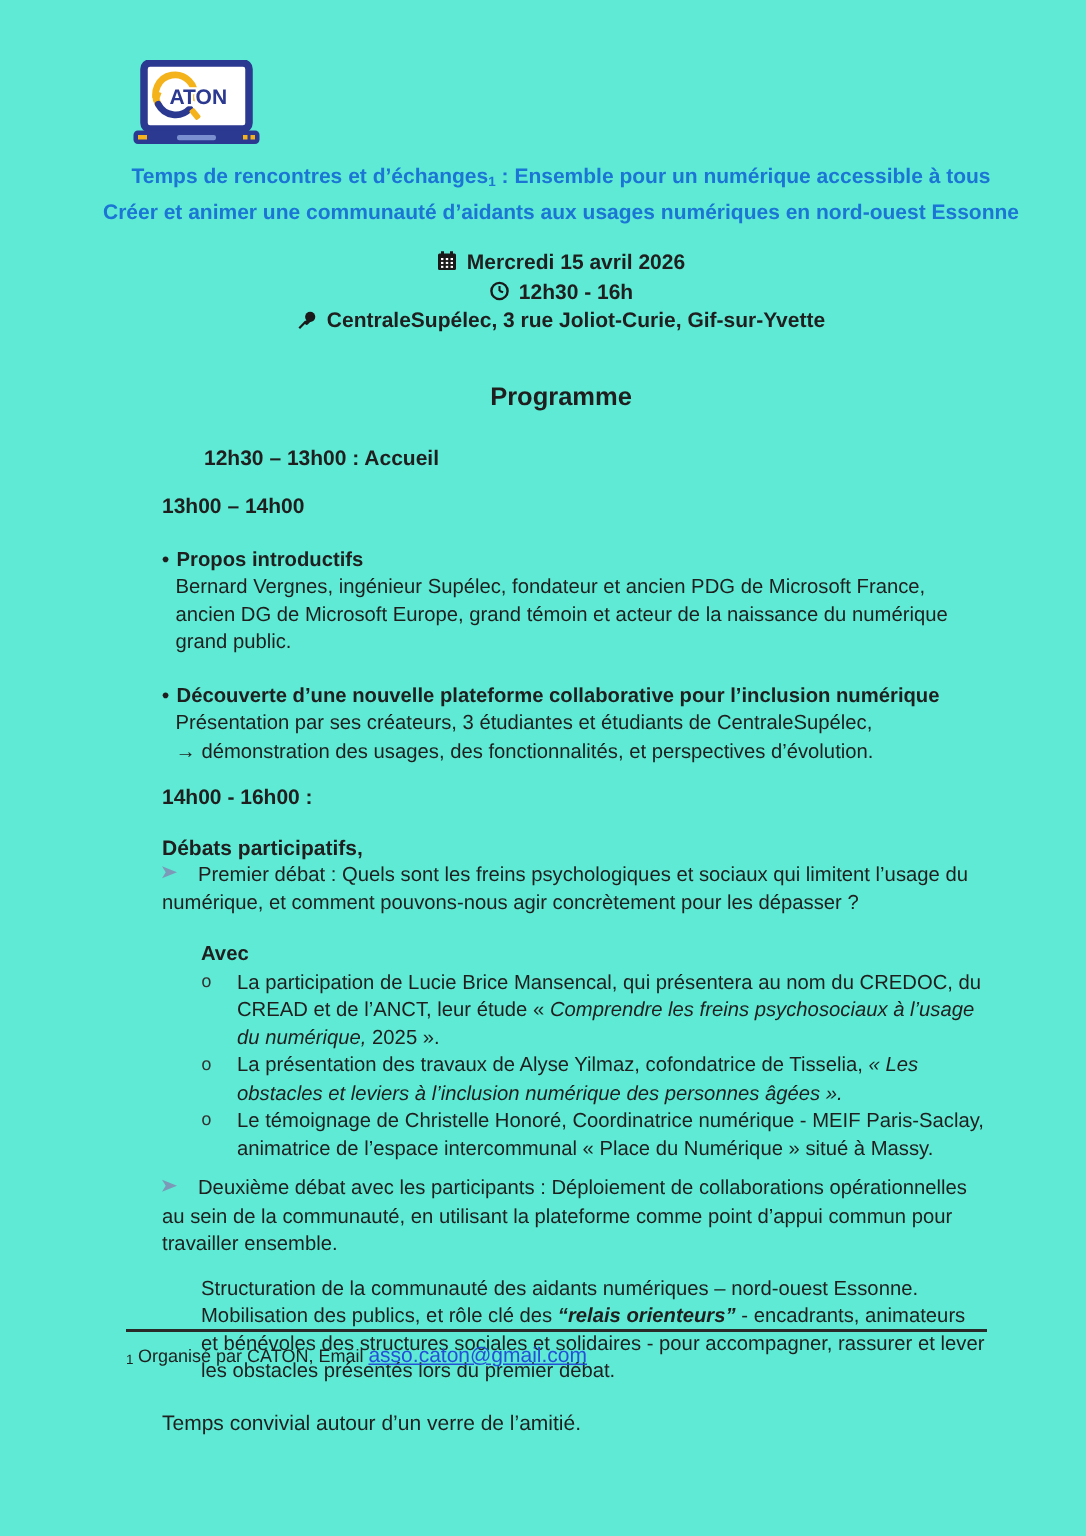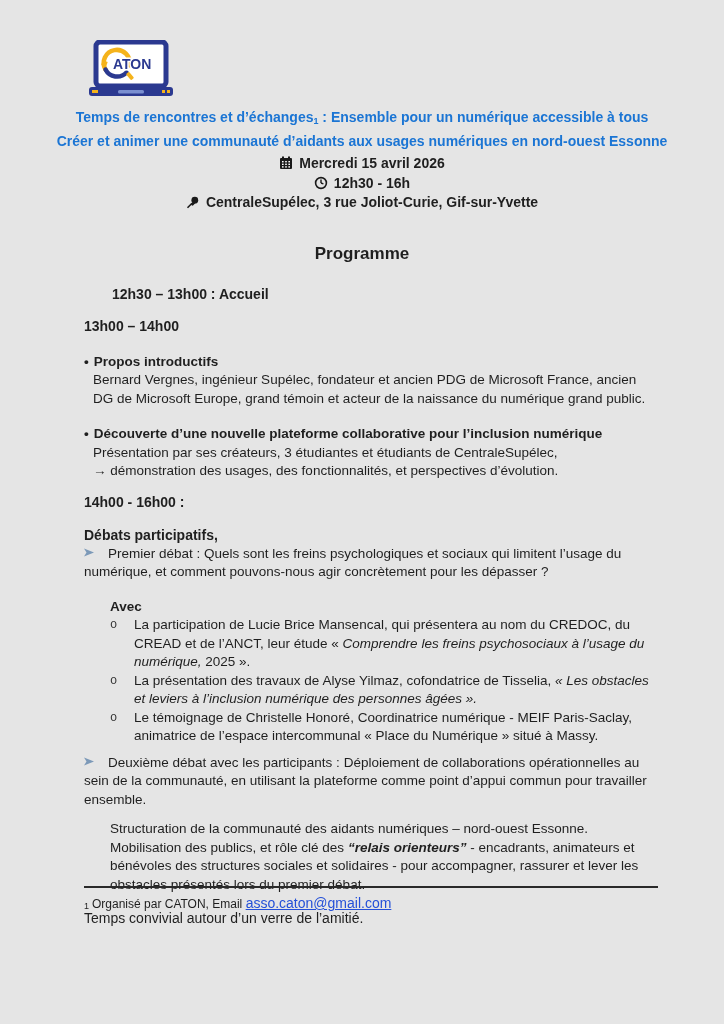--- a/index.html
+++ b/index.html
@@ -1,45 +1,46 @@
 <!DOCTYPE html>
 <html lang="fr"><head>
 <meta charset="utf-8">
 <style>
   * { margin:0; padding:0; box-sizing:border-box; }
   html,body { background:#888; }
   .page {
     position:relative;
     width:724px; height:1024px;
     margin:0 auto;
-    background:#e5e5e5;
+    background:#5eead4;
     font-family:"Liberation Sans", sans-serif;
     color:#1f1f1f;
     font-size:13.5px;
     line-height:18.5px;
     overflow:hidden;
+    padding-left:24px;
   }
   .b  { font-weight:normal; }
   .i  { font-style:italic; }
   .bi { font-weight:bold; font-style:italic; }
 
   .logo { position:absolute; top:40px; left:88px; width:86px; height:58px; }
 
   .title-block {
     padding-top:106px;
     text-align:center;
     color:#1b75d4;
     font-weight:bold;
     font-size:14px;
     line-height:22px;
   }
   .fnref { font-size:9px; position:relative; bottom:-2px; }
 
   .event-block {
-    margin-top:2px;
+    margin-top:13px;
     text-align:center;
     font-weight:bold;
     font-size:14px;
     line-height:19.5px;
   }
   .event-line svg { vertical-align:-2px; margin-right:6px; }
 
   .programme {
     margin-top:30px;
     text-align:center;

